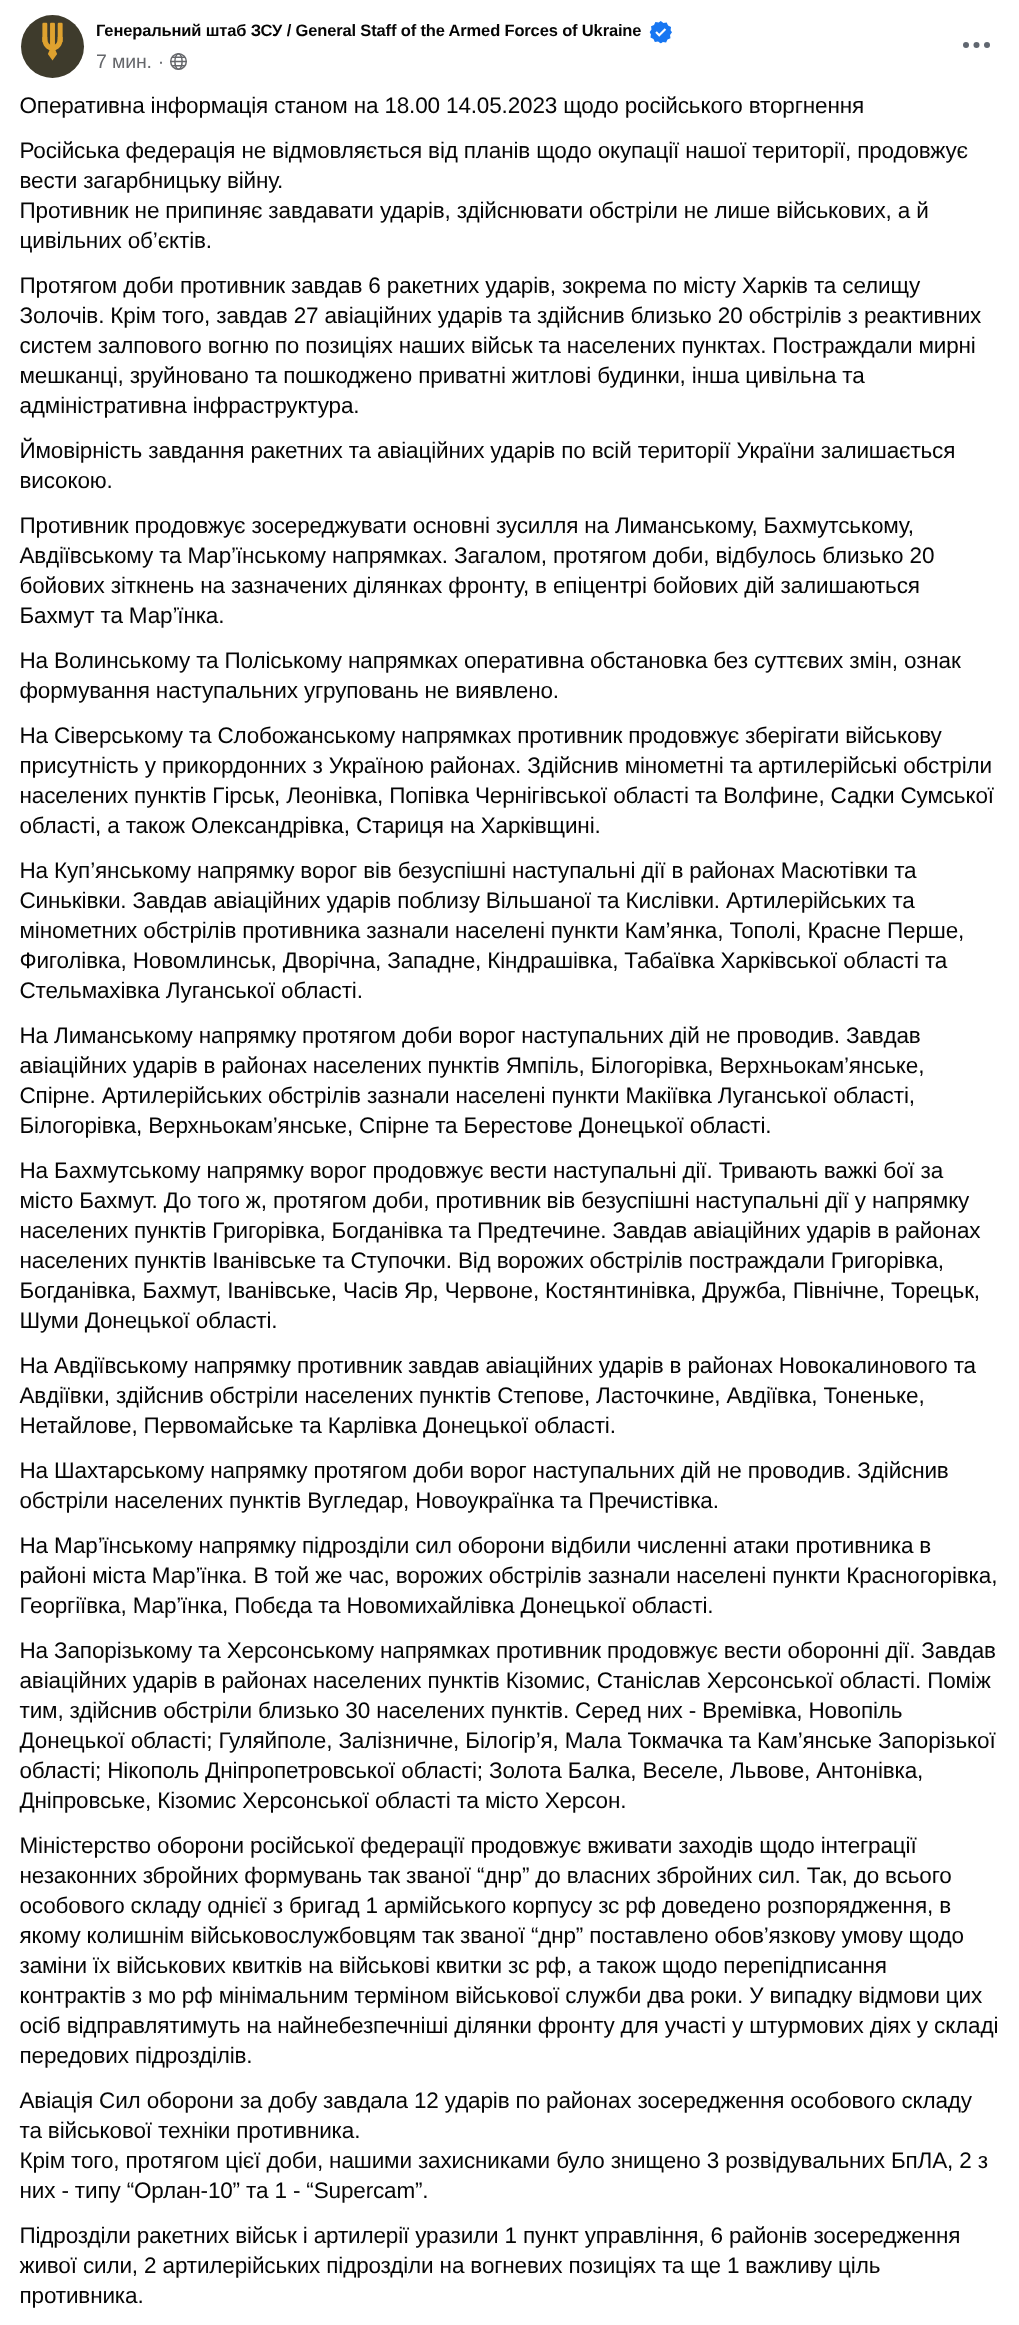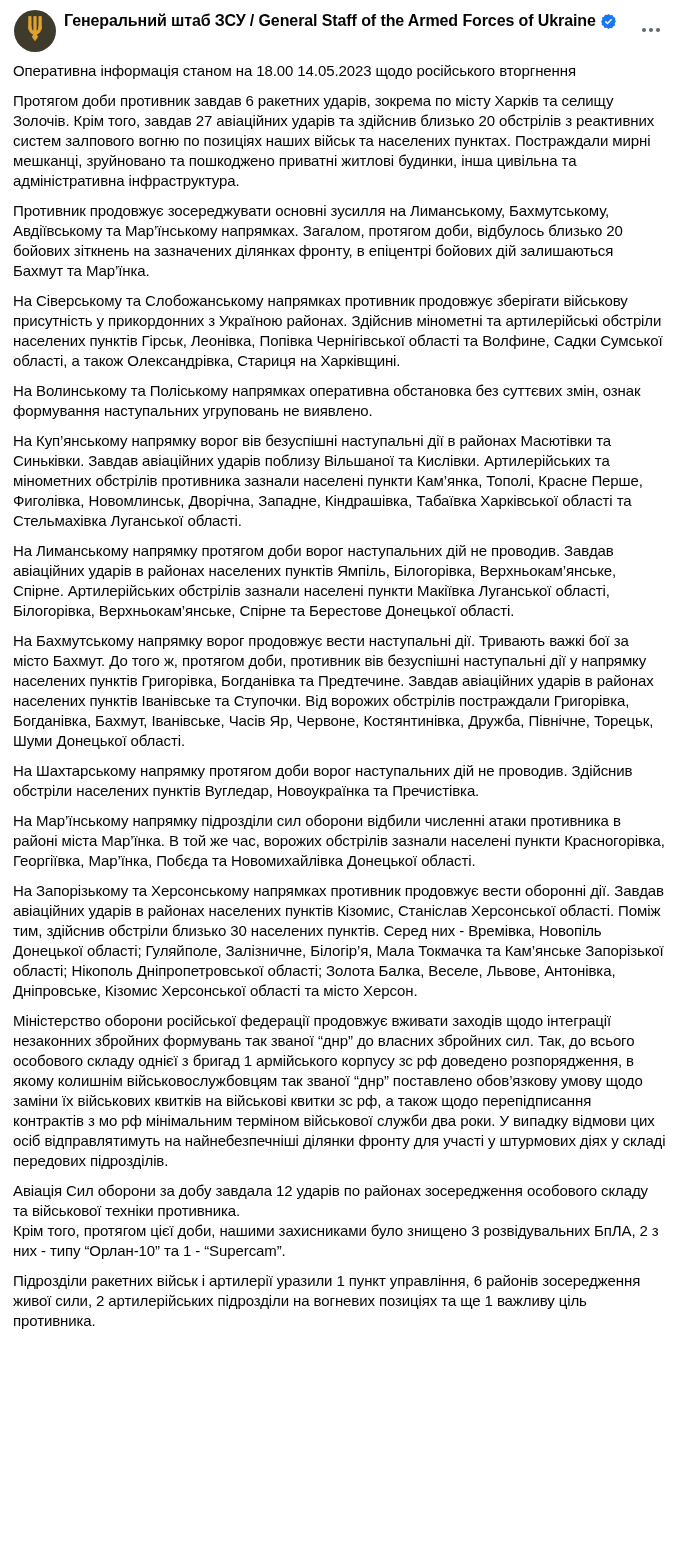--- a/index.html
+++ b/index.html
@@ -37,21 +37,21 @@
     flex:0 0 auto;
     cursor:pointer;
   }
   .header-meta{
     margin-left:8px;
     min-width:0;
     padding-top:1px;
   }
   .name-row{
     display:flex;align-items:center;gap:5px;
-    font-size:16px;font-weight:700;line-height:20px;
+    font-size:11px;font-weight:700;line-height:20px;
     color:var(--text-primary);
     white-space:nowrap;
   }
   .name-row .page-name{cursor:pointer;}
   .sub-row{
     display:flex;align-items:center;gap:4px;
     margin-top:2px;
     font-size:13px;line-height:16px;
     color:var(--text-secondary);
   }
@@ -106,40 +106,57 @@
     <div class="header-meta">
       <div class="name-row">
         <span class="page-name">Генеральний штаб ЗСУ / General Staff of the Armed Forces of Ukraine</span>
         <span>
           <svg class="badge-svg" width="15" height="15" viewBox="0 0 16 16" aria-hidden="true">
             <path fill="#1877F2" d="M8 0l1.9 1.4 2.3-.3 1 2.1 2.1 1-.3 2.3L16 8l-1.4 1.9.3 2.3-2.1 1-1 2.1-2.3-.3L8 16l-1.9-1.4-2.3.3-1-2.1-2.1-1 .3-2.3L0 8l1.4-1.9-.3-2.3 2.1-1 1-2.1 2.3.3z"></path>
             <path fill="#FFFFFF" d="M6.9 11.2L4.1 8.4l1.1-1.1 1.7 1.7 3.9-3.9 1.1 1.1z"></path>
           </svg>
         </span>
       </div>
+      <div class="sub-row">
+        <span class="timestamp">7 мин.</span>
+        <span>·</span>
+        <span title="">
+          <svg class="globe-svg" width="12" height="12" viewBox="0 0 12 12" aria-hidden="true">
+            <g fill="none" stroke="#65676B" stroke-width="1">
+              <circle cx="6" cy="6" r="5.2"></circle>
+              <ellipse cx="6" cy="6" rx="2.4" ry="5.2"></ellipse>
+              <path d="M1 6h10M1.6 3.2h8.8M1.6 8.8h8.8"></path>
+            </g>
+          </svg>
+        </span>
+      </div>
     </div>
 
     <button class="menu-btn" aria-label="menu">
       <span class="ellipsis">
           <i></i>
           <i></i>
           <i></i>
         </span>
     </button>
   </header>
 
   <div class="post-body">
       <div class="para">Оперативна інформація станом на 18.00 14.05.2023 щодо російського вторгнення</div>
+      <div class="para">Російська федерація не відмовляється від планів щодо окупації нашої території, продовжує вести загарбницьку війну.
+Противник не припиняє завдавати ударів, здійснювати обстріли не лише військових, а й цивільних об’єктів.</div>
       <div class="para">Протягом доби противник завдав 6 ракетних ударів, зокрема по місту Харків та селищу Золочів. Крім того, завдав 27 авіаційних ударів та здійснив близько 20 обстрілів з реактивних систем залпового вогню по позиціях наших військ та населених пунктах. Постраждали мирні мешканці, зруйновано та пошкоджено приватні житлові будинки, інша цивільна та адміністративна інфраструктура.</div>
+      <div class="para">Ймовірність завдання ракетних та авіаційних ударів по всій території України залишається високою.</div>
       <div class="para">Противник продовжує зосереджувати основні зусилля на Лиманському, Бахмутському, Авдіївському та Мар’їнському напрямках. Загалом, протягом доби, відбулось близько 20 бойових зіткнень на зазначених ділянках фронту, в епіцентрі бойових дій залишаються Бахмут та Мар’їнка.</div>
+      <div class="para">На Волинському та Поліському напрямках оперативна обстановка без суттєвих змін, ознак формування наступальних угруповань не виявлено.</div>
       <div class="para">На Сіверському та Слобожанському напрямках противник продовжує зберігати військову присутність у прикордонних з Україною районах. Здійснив мінометні та артилерійські обстріли населених пунктів Гірськ, Леонівка, Попівка Чернігівської області та Волфине, Садки Сумської області, а також Олександрівка, Стариця на Харківщині.</div>
-      <div class="para">На Волинському та Поліському напрямках оперативна обстановка без суттєвих змін, ознак формування наступальних угруповань не виявлено.</div>
       <div class="para">На Куп’янському напрямку ворог вів безуспішні наступальні дії в районах Масютівки та Синьківки. Завдав авіаційних ударів поблизу Вільшаної та Кислівки. Артилерійських та мінометних обстрілів противника зазнали населені пункти Кам’янка, Тополі, Красне Перше, Фиголівка, Новомлинськ, Дворічна, Западне, Кіндрашівка, Табаївка Харківської області та Стельмахівка Луганської області.</div>
       <div class="para">На Лиманському напрямку протягом доби ворог наступальних дій не проводив. Завдав авіаційних ударів в районах населених пунктів Ямпіль, Білогорівка, Верхньокам’янське, Спірне. Артилерійських обстрілів зазнали населені пункти Макіївка Луганської області, Білогорівка, Верхньокам’янське, Спірне та Берестове Донецької області.</div>
       <div class="para">На Бахмутському напрямку ворог продовжує вести наступальні дії. Тривають важкі бої за місто Бахмут. До того ж, протягом доби, противник вів безуспішні наступальні дії у напрямку населених пунктів Григорівка, Богданівка та Предтечине. Завдав авіаційних ударів в районах населених пунктів Іванівське та Ступочки. Від ворожих обстрілів постраждали Григорівка, Богданівка, Бахмут, Іванівське, Часів Яр, Червоне, Костянтинівка, Дружба, Північне, Торецьк, Шуми Донецької області.</div>
+      <div class="para">На Авдіївському напрямку противник завдав авіаційних ударів в районах Новокалинового та Авдіївки, здійснив обстріли населених пунктів Степове, Ласточкине, Авдіївка, Тоненьке, Нетайлове, Первомайське та Карлівка Донецької області.</div>
       <div class="para">На Шахтарському напрямку протягом доби ворог наступальних дій не проводив. Здійснив обстріли населених пунктів Вугледар, Новоукраїнка та Пречистівка.</div>
       <div class="para">На Мар’їнському напрямку підрозділи сил оборони відбили численні атаки противника в районі міста Мар’їнка. В той же час, ворожих обстрілів зазнали населені пункти Красногорівка, Георгіївка, Мар’їнка, Побєда та Новомихайлівка Донецької області.</div>
       <div class="para">На Запорізькому та Херсонському напрямках противник продовжує вести оборонні дії. Завдав авіаційних ударів в районах населених пунктів Кізомис, Станіслав Херсонської області. Поміж тим, здійснив обстріли близько 30 населених пунктів. Серед них - Времівка, Новопіль Донецької області; Гуляйполе, Залізничне, Білогір’я, Мала Токмачка та Кам’янське Запорізької області; Нікополь Дніпропетровської області; Золота Балка, Веселе, Львове, Антонівка, Дніпровське, Кізомис Херсонської області та місто Херсон.</div>
       <div class="para">Міністерство оборони російської федерації продовжує вживати заходів щодо інтеграції незаконних збройних формувань так званої “днр” до власних збройних сил. Так, до всього особового складу однієї з бригад 1 армійського корпусу зс рф доведено розпорядження, в якому колишнім військовослужбовцям так званої “днр” поставлено обов’язкову умову щодо заміни їх військових квитків на військові квитки зс рф, а також щодо перепідписання контрактів з мо рф мінімальним терміном військової служби два роки. У випадку відмови цих осіб відправлятимуть на найнебезпечніші ділянки фронту для участі у штурмових діях у складі передових підрозділів.</div>
       <div class="para">Авіація Сил оборони за добу завдала 12 ударів по районах зосередження особового складу та військової техніки противника.
 Крім того, протягом цієї доби, нашими захисниками було знищено 3 розвідувальних БпЛА, 2 з них - типу “Орлан-10” та 1 - “Supercam”.</div>
       <div class="para">Підрозділи ракетних військ і артилерії уразили 1 пункт управління, 6 районів зосередження живої сили, 2 артилерійських підрозділи на вогневих позиціях та ще 1 важливу ціль противника.</div>
     </div>
 
 </article>

